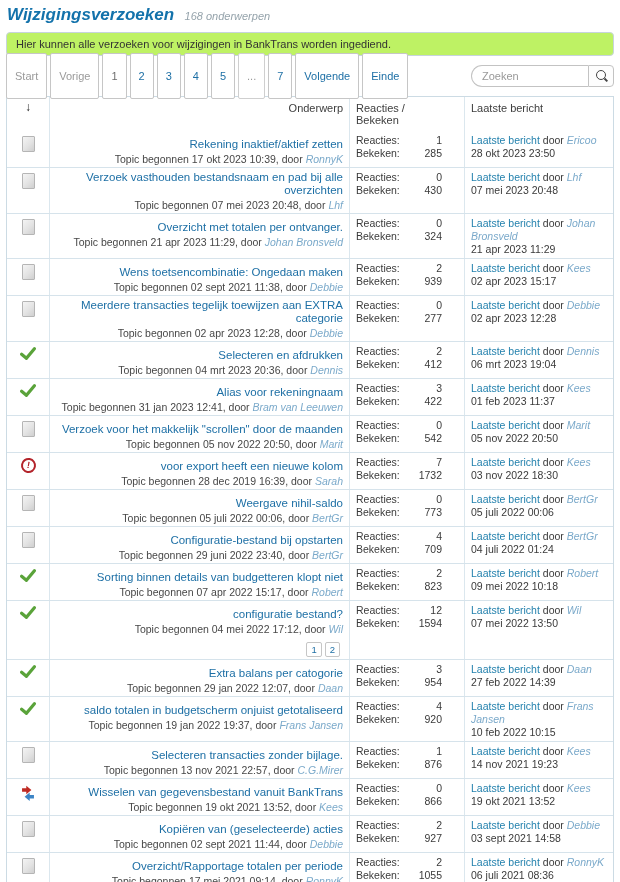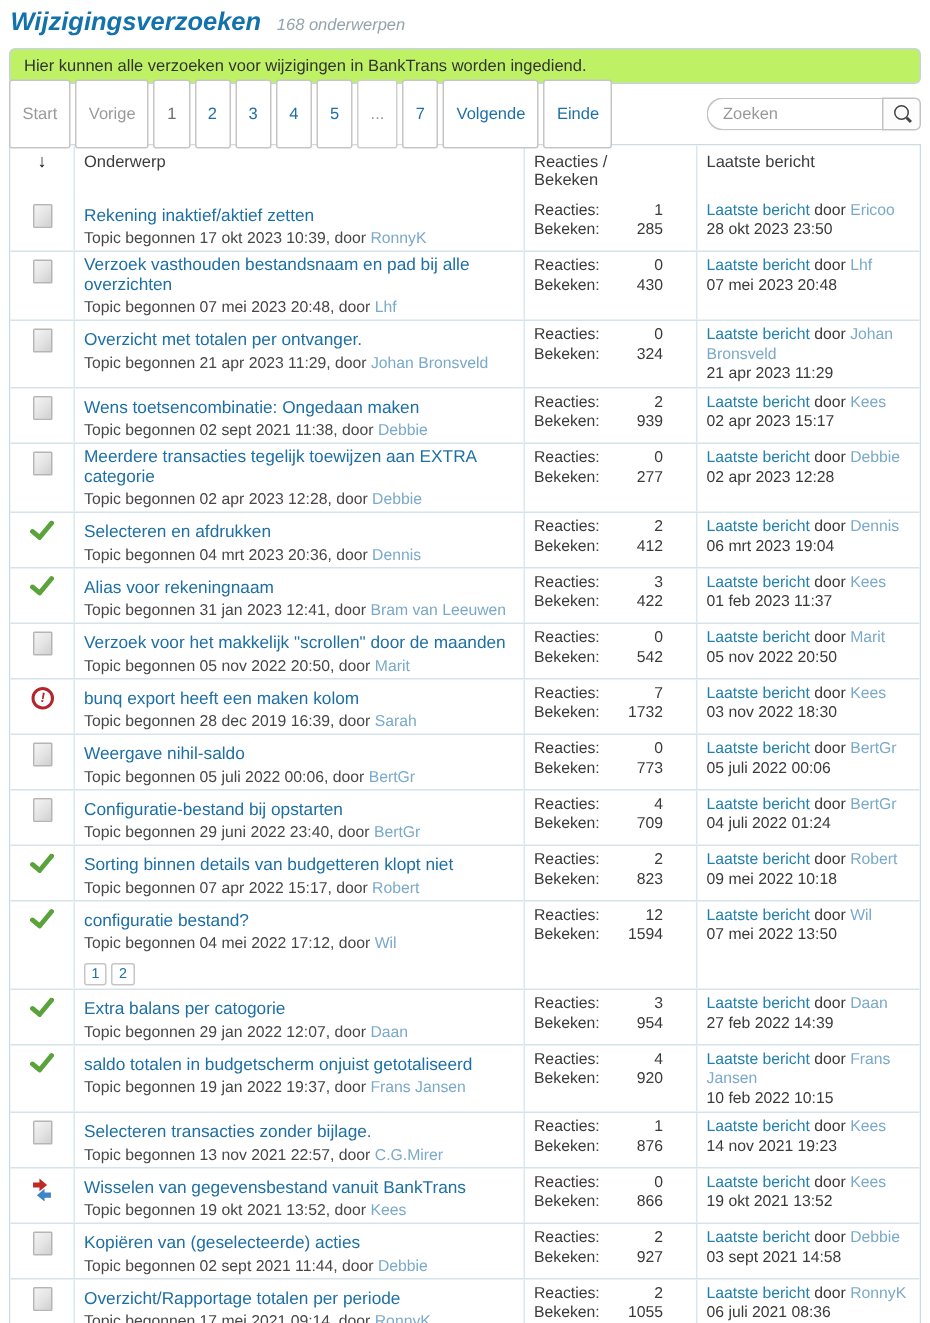--- a/index.html
+++ b/index.html
@@ -43,32 +43,32 @@
   .mag{position:absolute;left:7px;top:4px;width:8px;height:8px;border:1.5px solid #444;border-radius:50%;display:block;}
   .mag::after{content:"";position:absolute;left:7px;top:8px;width:4px;height:1.7px;background:#444;transform:rotate(45deg);}
 
   
   .forum-table{border:1px solid #ccdbe4;margin:0 1px;}
   .trow{display:flex;border-top:1px solid #d6e3eb;background:#fff;}
   .trow:first-child{border-top:none;}
   .cell{padding:2px 6px;}
   .cell + .cell{border-left:1px solid #dbe7ee;}
   .c-icon{width:30px;min-width:30px;display:flex;align-items:flex-start;justify-content:center;padding-top:5px;}
-  .c-topic{flex:1;min-width:0;}
+  .c-topic{flex:1;min-width:0;text-align:right;}
   .c-stats{width:86px;min-width:86px;}
   .c-last{width:136px;min-width:136px;}
 
   .thead .cell{font-size:11px;color:#3d3d3d;padding:5px 6px;}
   .thead .c-icon{padding-top:4px;}
   .sort-arrow{font-size:12px;color:#222;cursor:pointer;line-height:12px;}
 
   .row-body{min-height:26px;padding-top:3px;padding-bottom:2px;}
   .topic-title{font-size:11.5px;line-height:13px;color:#1d6fa5;text-decoration:none;cursor:pointer;display:inline-block;}
   .topic-meta{font-size:10.5px;line-height:12px;color:#474747;margin-top:1px;}
-  .a-user{color:#7aa9ca;text-decoration:none;cursor:pointer;}
+  .a-user{color:#7aa9ca;text-decoration:none;cursor:pointer;font-style:italic;}
   .subpages{margin-top:4px;}
   .subpg{
     display:inline-block;border:1px solid #c6c6c6;border-radius:2px;font-size:9.5px;
     padding:1px 4px;margin-right:3px;color:#1d6fa5;cursor:pointer;
   }
 
   .stat{display:flex;justify-content:space-between;font-size:10.5px;line-height:13px;color:#3a3a3a;}
   .c-last{font-size:10.5px;line-height:13px;color:#3a3a3a;margin-left:16px;}
   .a-lastpost{color:#2381ad;text-decoration:none;cursor:pointer;}
   .last-date{color:#3a3a3a;}
@@ -356,21 +356,21 @@
       <a class="a-user">Marit</a>
       <div class="last-date">05 nov 2022 20:50</div>
     </div>
   </div>
 
   <div class="trow">
     <div class="cell c-icon">
             <span class="ic ic-circle red">!</span>
           </div>
     <div class="cell c-topic row-body">
-      <a class="topic-title">bunq export heeft een maken kolom</a>
+      <a class="topic-title">voor export heeft een nieuwe kolom</a>
       <div class="topic-meta">
         <span>Topic begonnen 28 dec 2019 16:39, door</span>
         <a class="a-user">Sarah</a>
       </div>
     </div>
     <div class="cell c-stats row-body">
       <div class="stat">
         <span>Reacties:</span>
         <span>7</span>
       </div>

